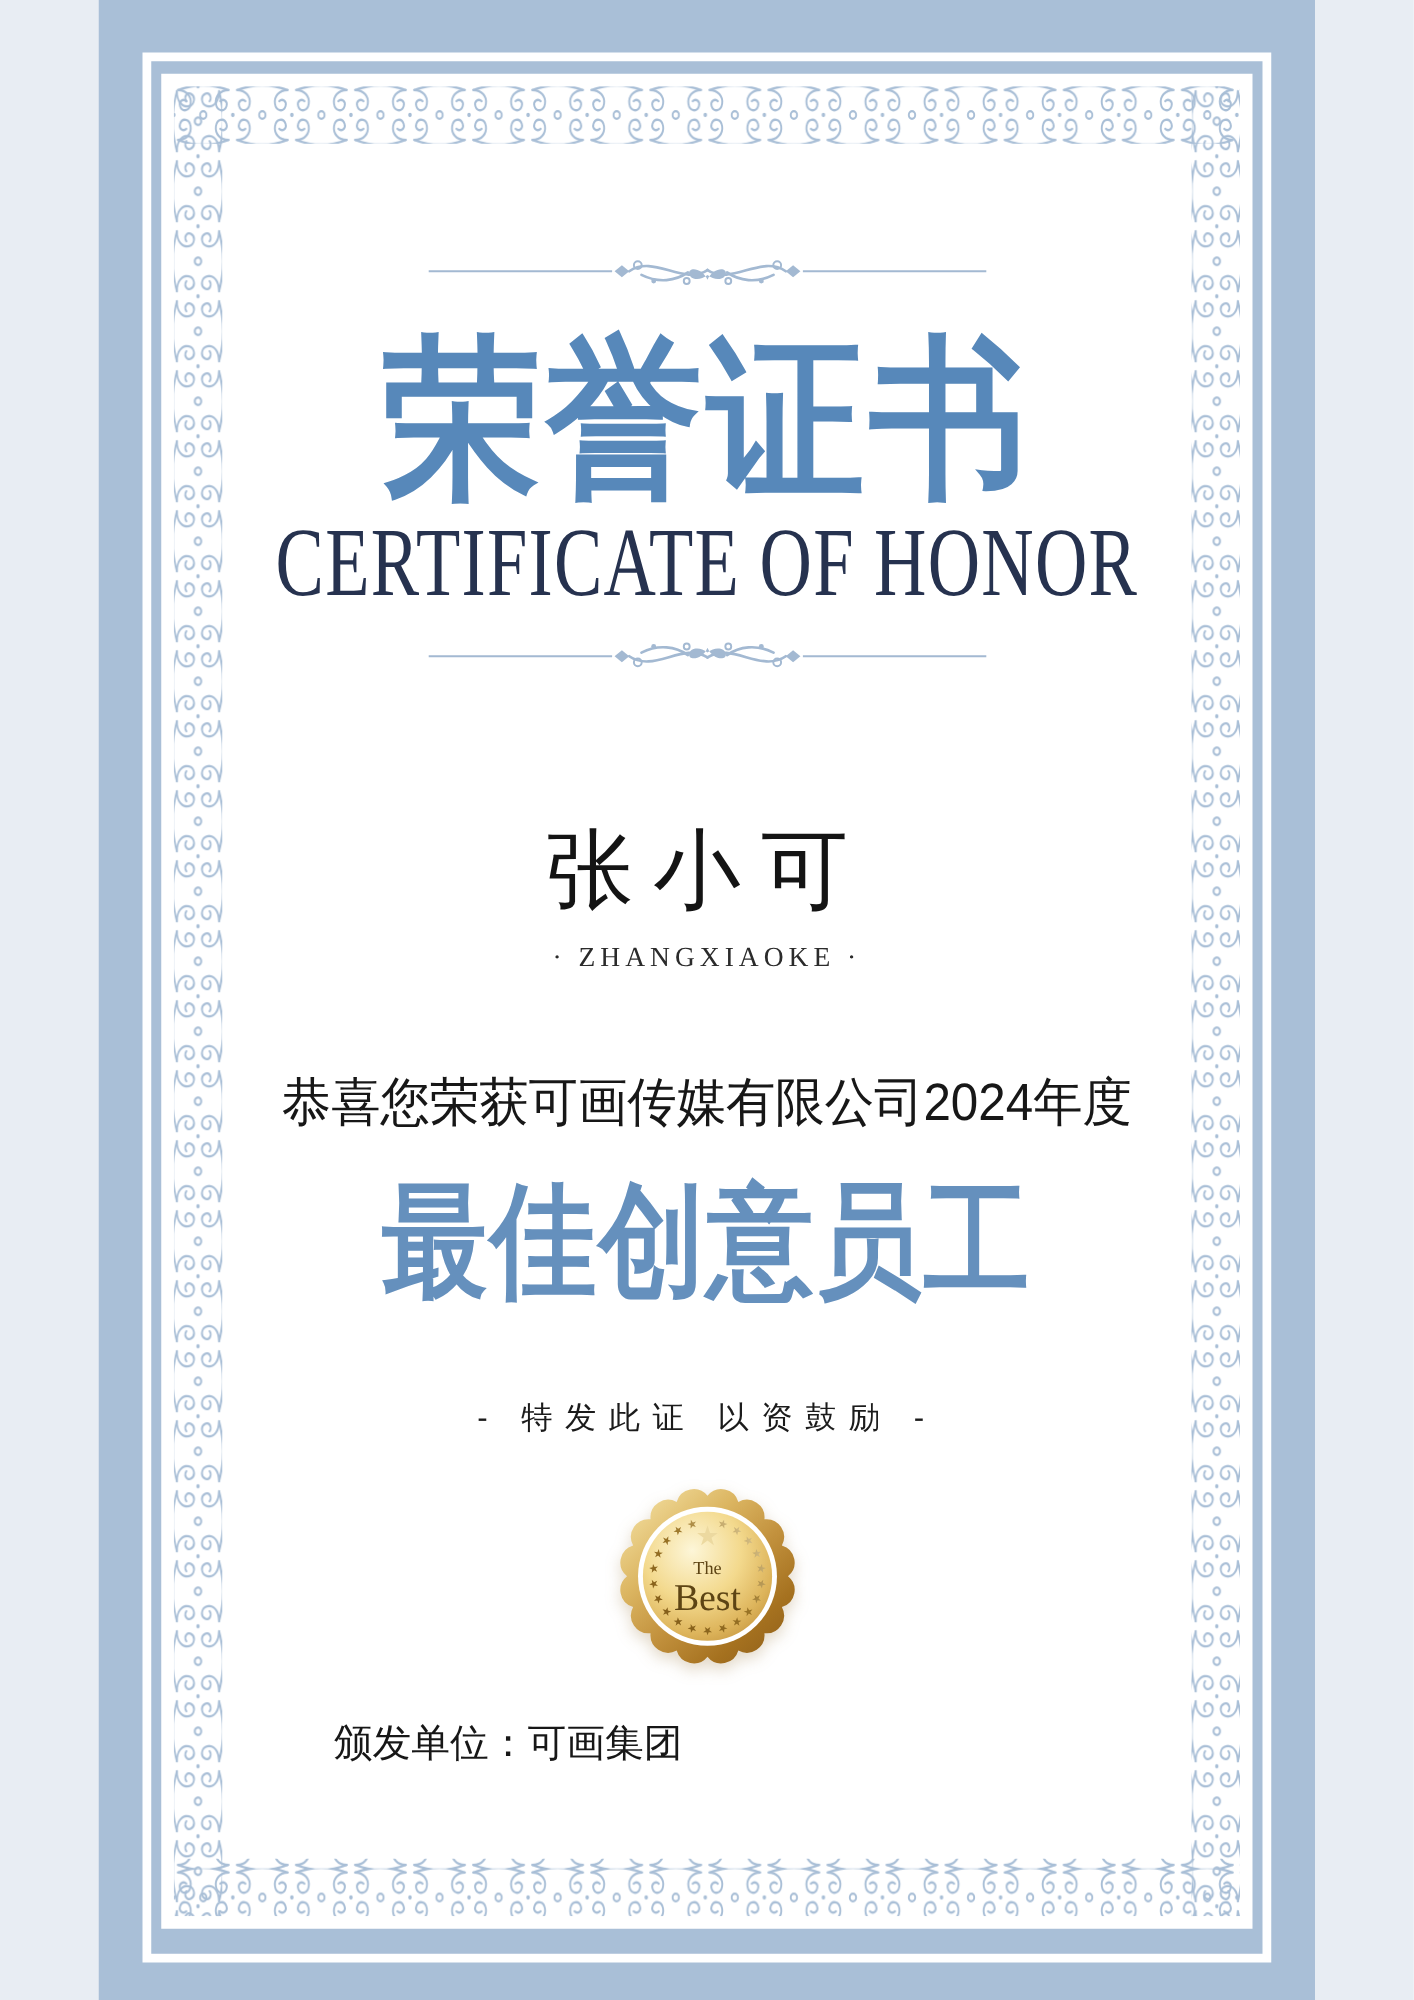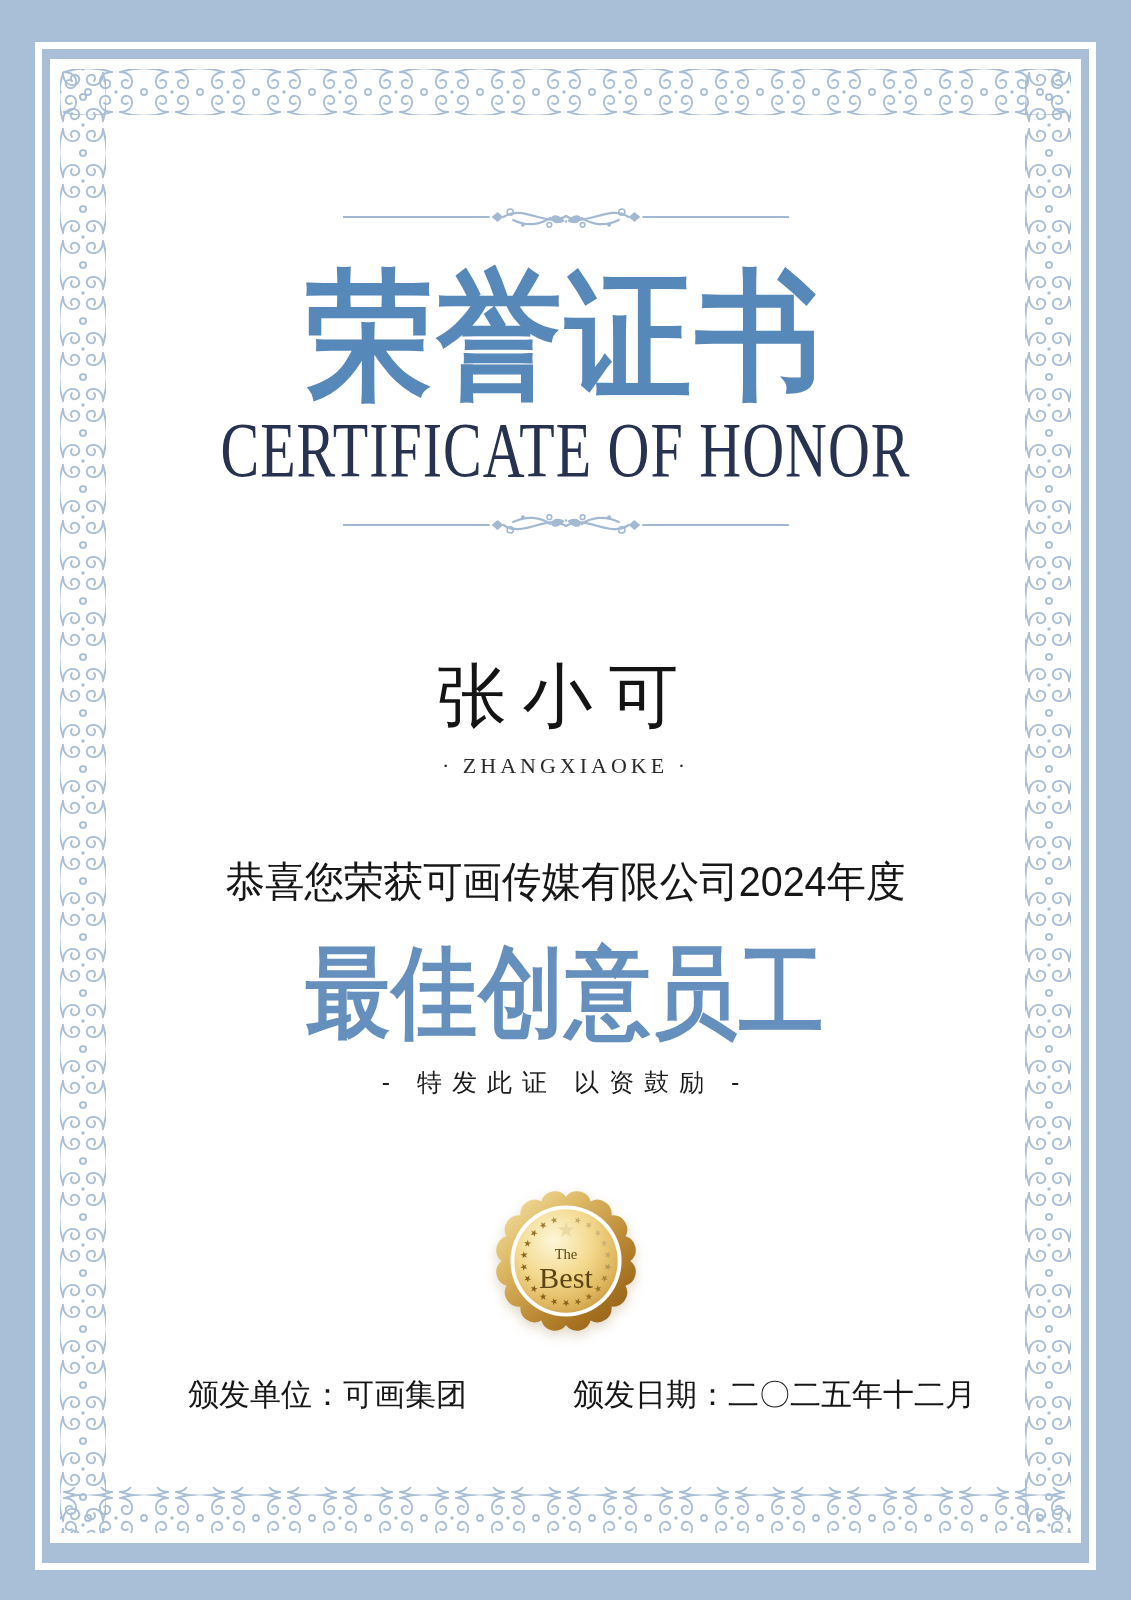--- a/index.html
+++ b/index.html
@@ -2,21 +2,21 @@
 <html style="--frame-blue: #a9bfd7; --ornament-blue: #a8bed6; --divider-blue: #a3b9d2; --title-blue: #5788ba; --award-blue: #6590bd; --navy: #26324f; --badge-text: #5d4414; --gold-light: #f3dfa0; --gold-dark: #8f5f1a;"><head>
 <meta charset="utf-8">
 <style>
   html,body{margin:0;padding:0;}
   body{
     background:#e8edf3;
     font-family:"Liberation Sans","DejaVu Sans",sans-serif;
   }
   .page{
     position:relative;
-    width:1131px;height:1600px;
+    width:973px;height:1600px;
     margin:0 auto;
     background:var(--frame-blue,#a9bfd7);
     overflow:hidden;
   }
   
   .frame-line{
     position:absolute;
     top:42px;left:35px;right:35px;bottom:30px;
     border:7px solid #ffffff;
     box-sizing:border-box;
@@ -92,21 +92,21 @@
     top:880px;
     font-family:"Liberation Serif","DejaVu Serif",serif;
     font-weight:bold;
     font-size:100px;line-height:1.1;
     letter-spacing:2px;
     color:var(--award-blue,#6590bd);
     transform:scaleX(0.85);
     transform-origin:center top;
   }
   .motto{
-    top:1008px;
+    top:1060px;
     font-size:25px;line-height:1.2;
     letter-spacing:10px;
     color:#1b1b1b;
   }
   .badge{
     position:absolute;
     top:1124px;left:calc(50% - 78px);
     width:156px;height:156px;
     filter:drop-shadow(0 5px 6px rgba(140,100,30,.25));
   }
@@ -267,18 +267,15 @@
           <text x="67.60376749897709" y="37.782309160962114" transform="rotate(343.6363636363636 67.60376749897709 37.782309160962114)" class="ring-star">★</text>
         </g>
       <text class="big-star" x="80" y="48">★</text>
       <text class="badge-the" x="80" y="78">The</text>
       <text class="badge-best" x="80" y="108">Best</text>
     </svg>
 
     <div class="footer-item issuer">
       <span>颁发单位：</span><span>可画集团</span>
     </div>
-    <div class="footer-item date">
-      <span>颁发日期：</span><span>二〇二五年十二月</span>
-    </div>
 
   </div>
 </div>
 
 </body></html>

